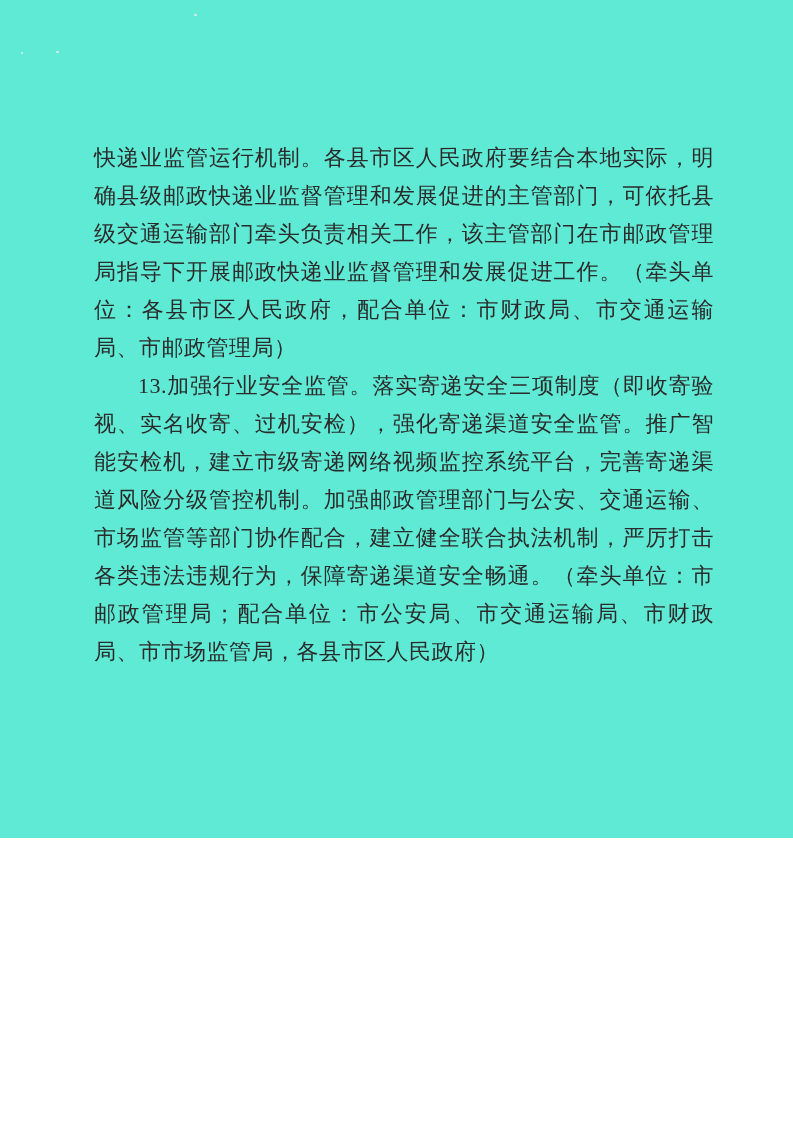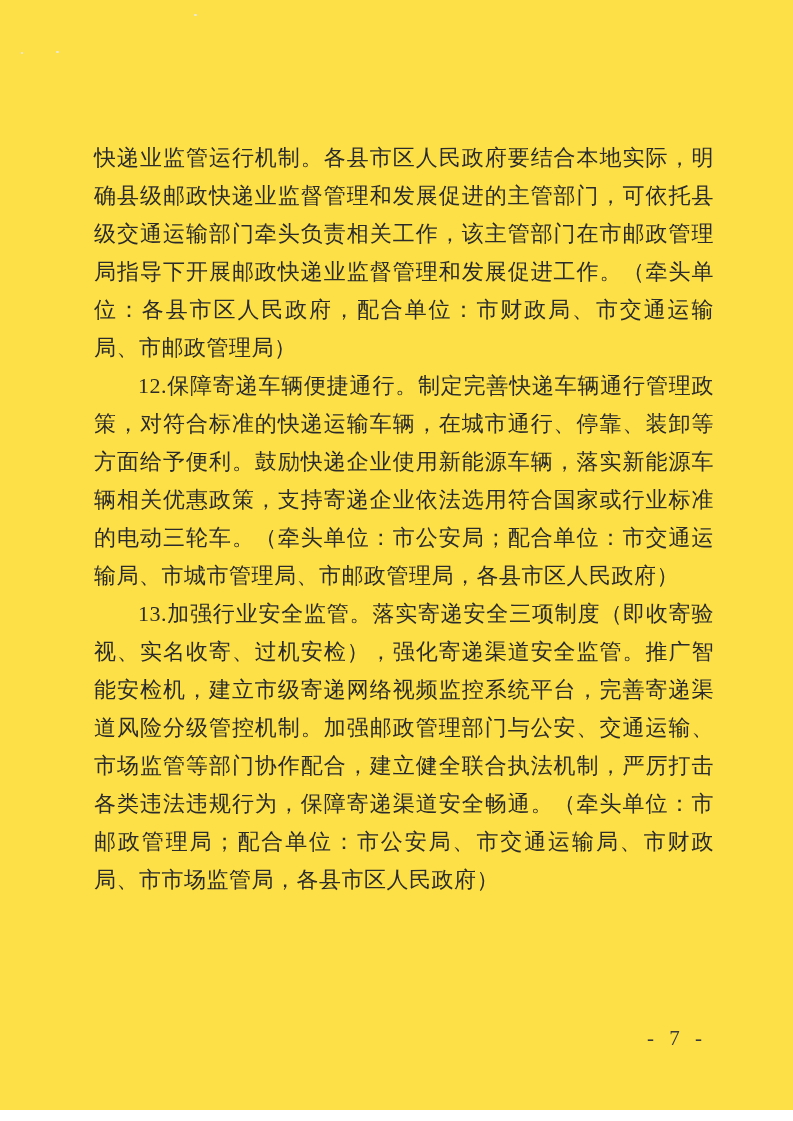--- a/index.html
+++ b/index.html
@@ -3,22 +3,22 @@
 <meta charset="utf-8">
 <style>
   html, body {
     margin: 0;
     padding: 0;
     background: #ffffff;
   }
   .page {
     position: relative;
     width: 793px;
-    height: 1110px;
-    background: #fde047;
+    height: 838px;
+    background: #5eead4;
     overflow: hidden;
     font-family: "Liberation Serif", "DejaVu Serif", serif;
   }
   .text-block {
     position: absolute;
     left: 94px;
     top: 139px;
     width: 620px;
     font-size: 22px;
     line-height: 38px;
@@ -60,19 +60,18 @@
 <body>
 
 <div class="page">
 
   <span class="speck s1"></span>
   <span class="speck s2"></span>
   <span class="speck s3"></span>
 
   <div class="text-block">
     <p class="para">快递业监管运行机制。各县市区人民政府要结合本地实际，明确县级邮政快递业监督管理和发展促进的主管部门，可依托县级交通运输部门牵头负责相关工作，该主管部门在市邮政管理局指导下开展邮政快递业监督管理和发展促进工作。（牵头单位：各县市区人民政府，配合单位：市财政局、市交通运输局、市邮政管理局）</p>
-    <p class="para indented">12.保障寄递车辆便捷通行。制定完善快递车辆通行管理政策，对符合标准的快递运输车辆，在城市通行、停靠、装卸等方面给予便利。鼓励快递企业使用新能源车辆，落实新能源车辆相关优惠政策，支持寄递企业依法选用符合国家或行业标准的电动三轮车。（牵头单位：市公安局；配合单位：市交通运输局、市城市管理局、市邮政管理局，各县市区人民政府）</p>
     <p class="para indented">13.加强行业安全监管。落实寄递安全三项制度（即收寄验视、实名收寄、过机安检），强化寄递渠道安全监管。推广智能安检机，建立市级寄递网络视频监控系统平台，完善寄递渠道风险分级管控机制。加强邮政管理部门与公安、交通运输、市场监管等部门协作配合，建立健全联合执法机制，严厉打击各类违法违规行为，保障寄递渠道安全畅通。（牵头单位：市邮政管理局；配合单位：市公安局、市交通运输局、市财政局、市市场监管局，各县市区人民政府）</p>
   </div>
 
   <div class="page-footer">- 7 -</div>
 
 </div>
 
 </body></html>

